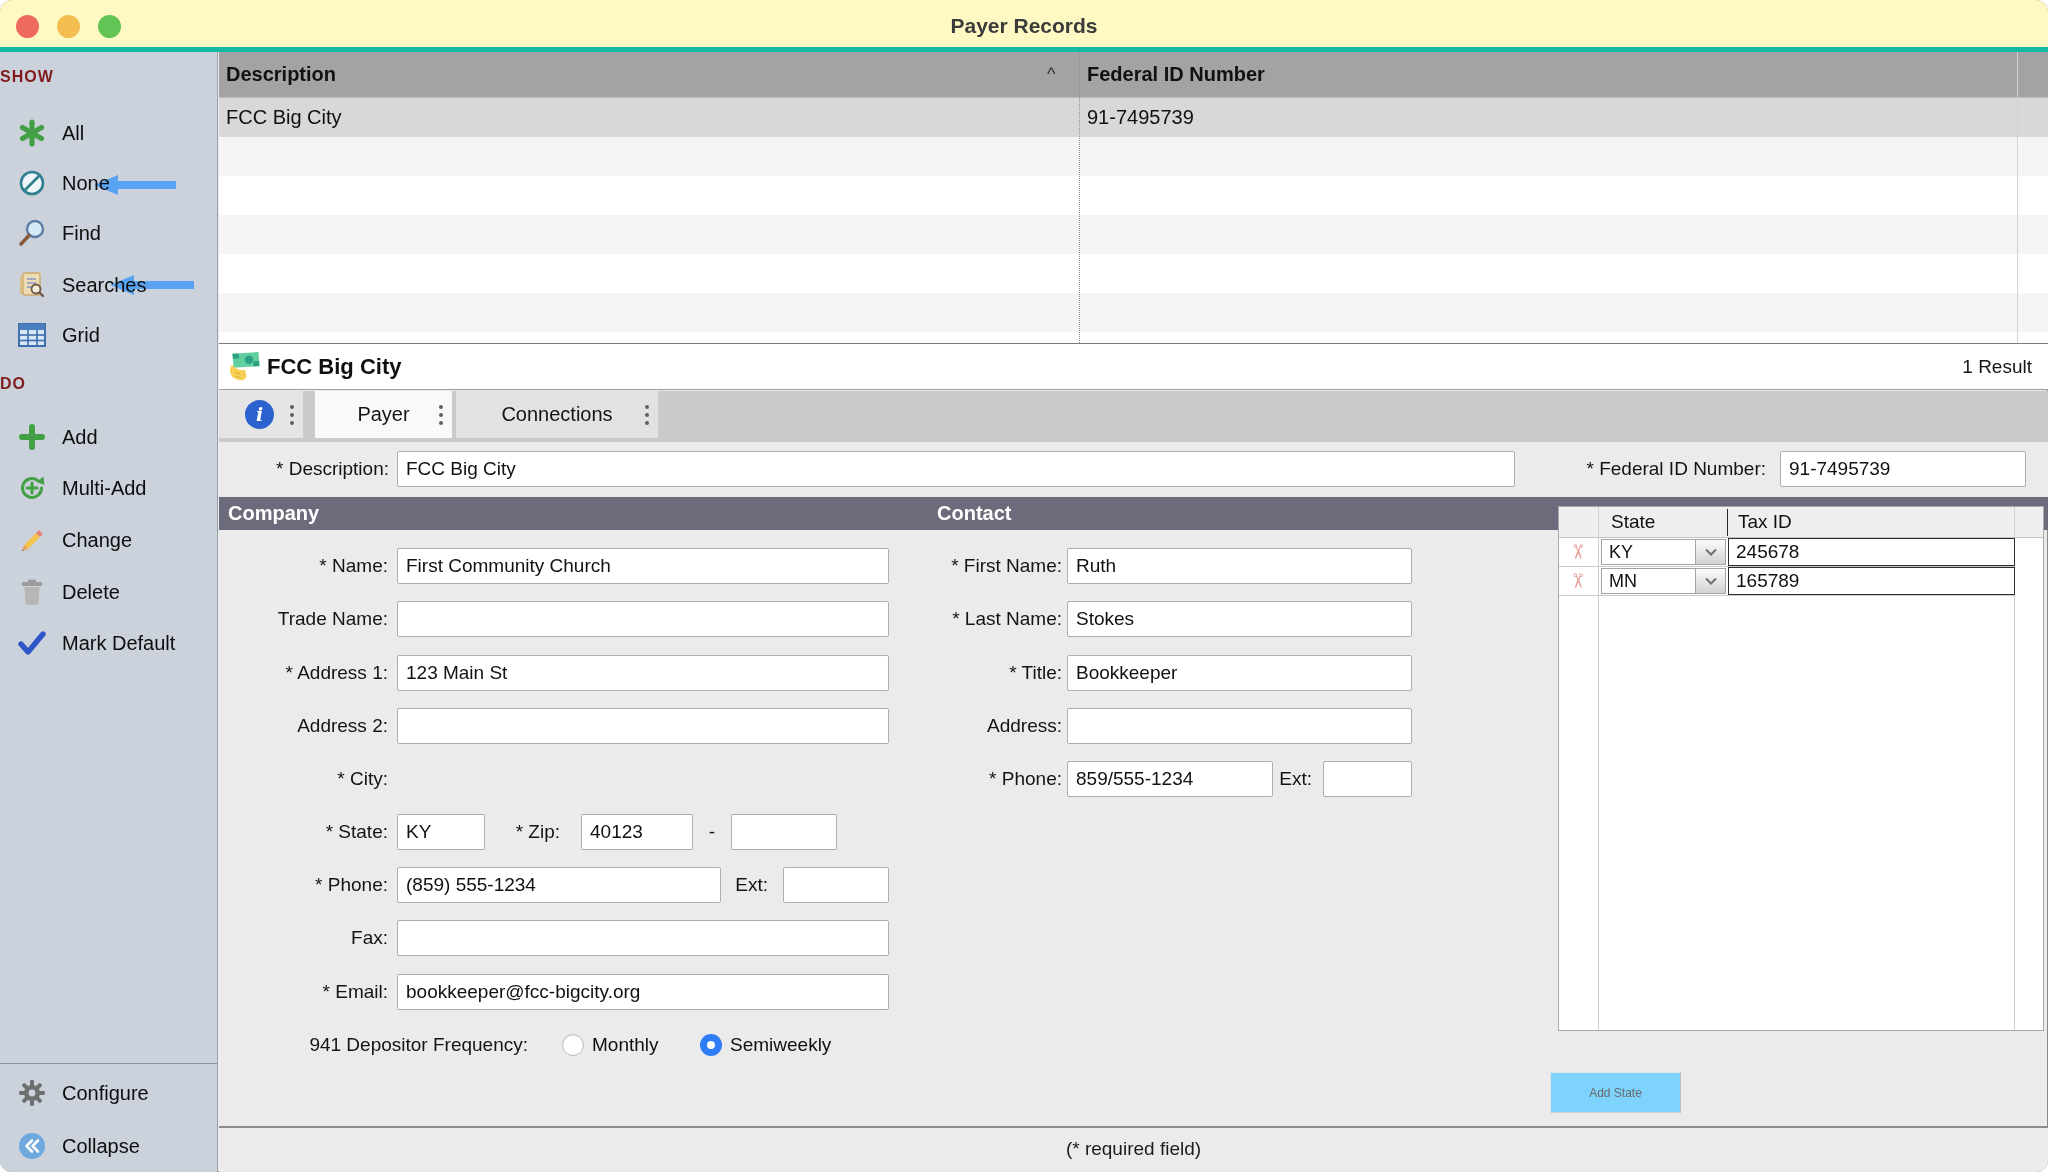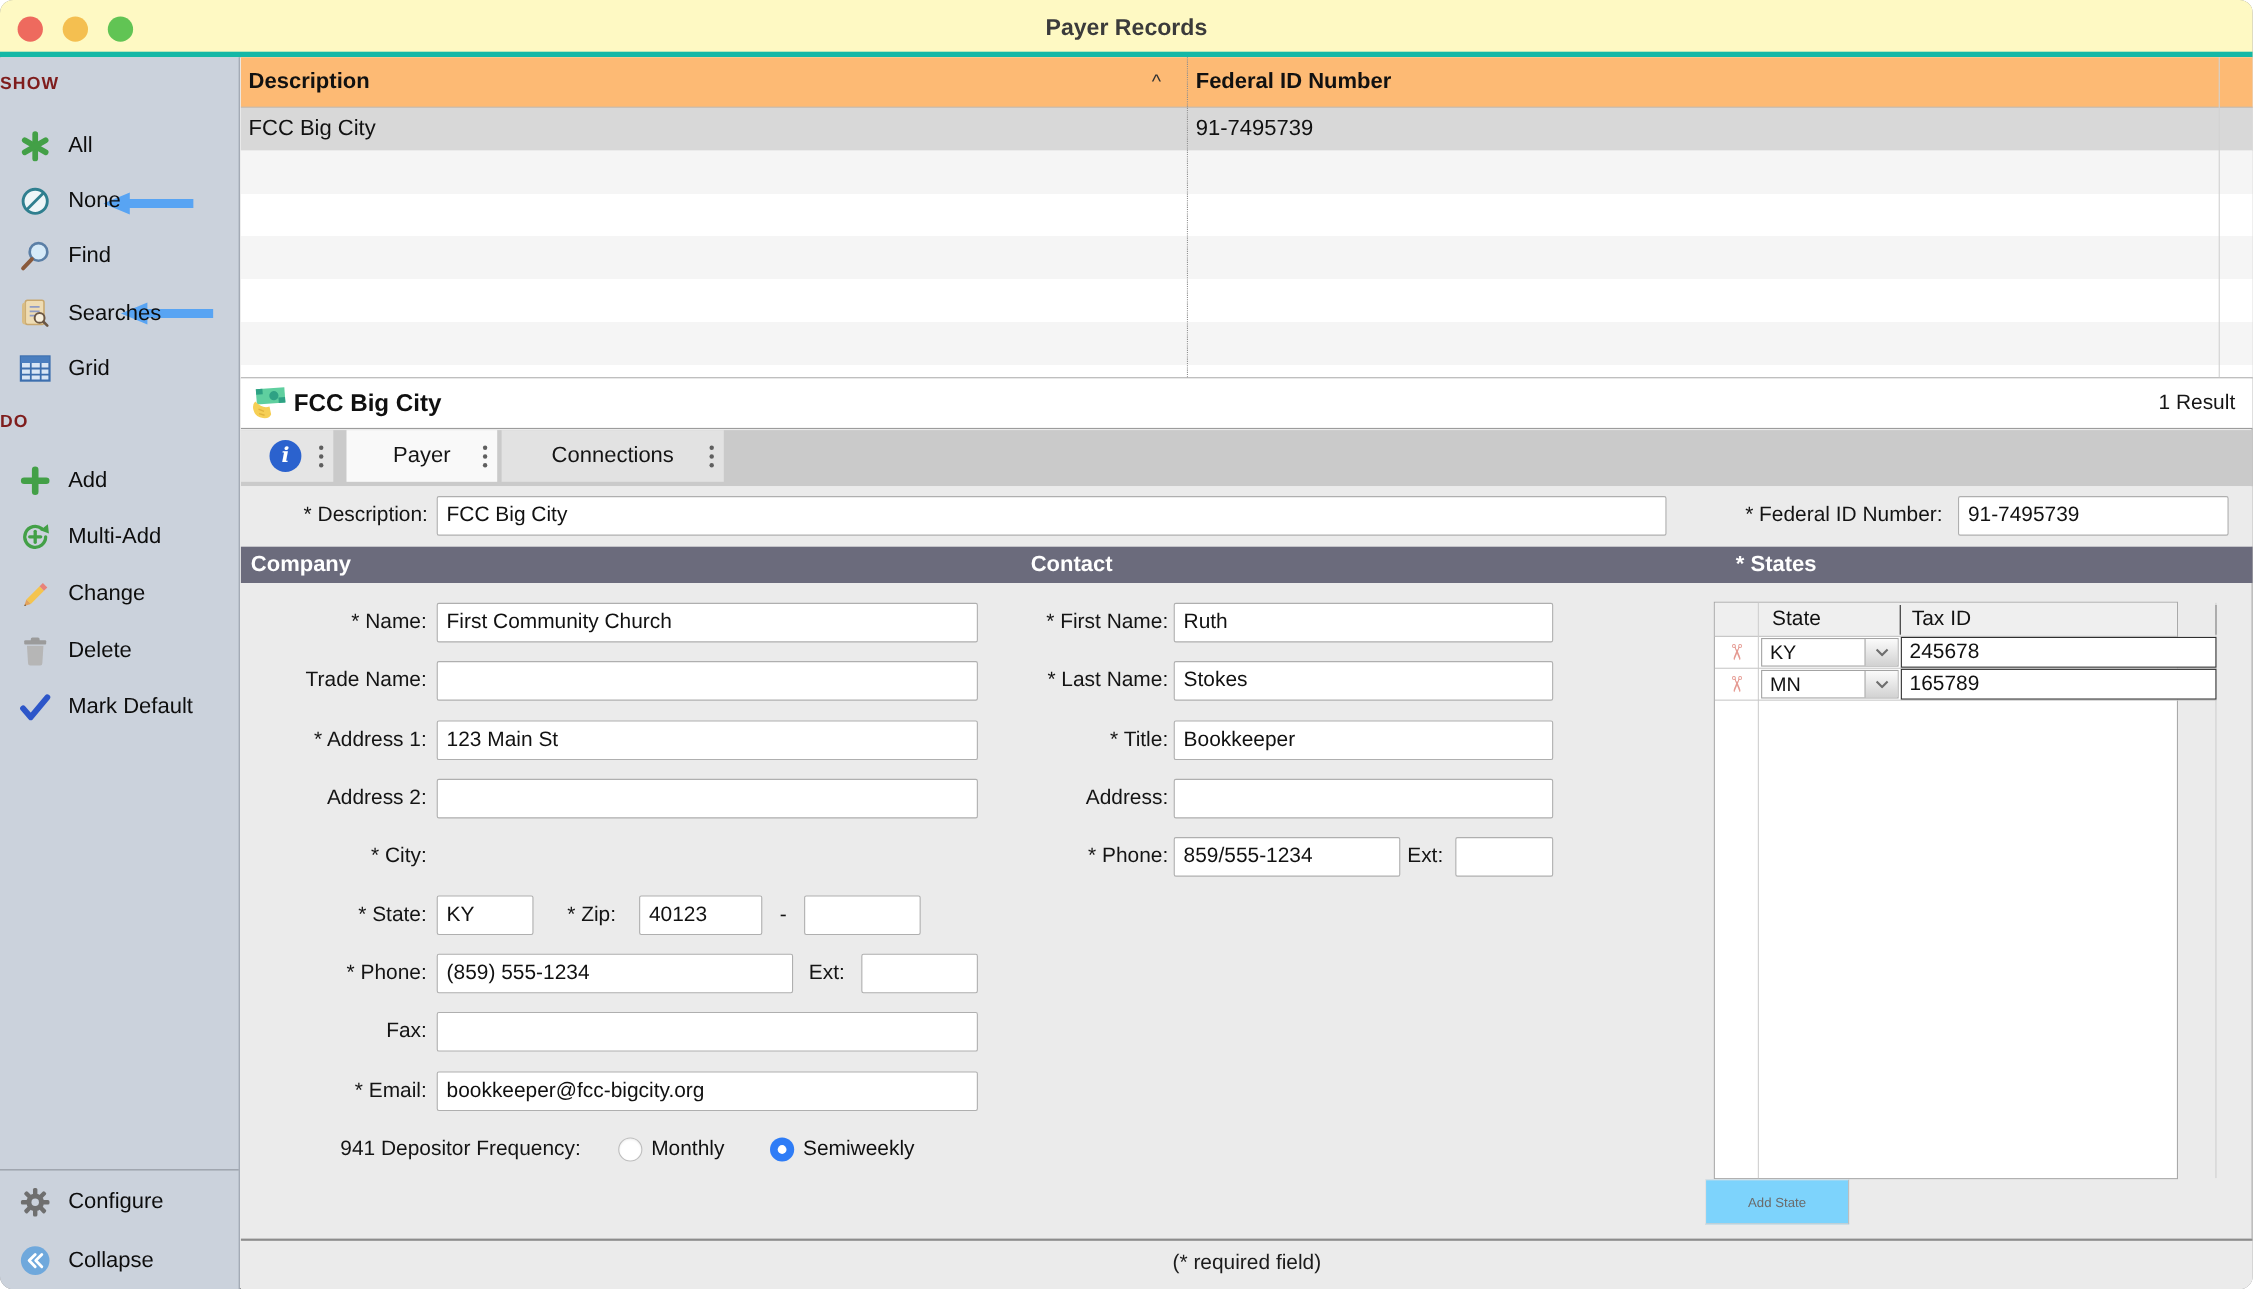--- a/index.html
+++ b/index.html
@@ -22,21 +22,21 @@
            color:#7f1d1d;letter-spacing:1px;}
   .side-item{position:absolute;left:0;width:100%;height:40px;cursor:default;}
   .side-item .ic{position:absolute;left:15px;top:50%;transform:translateY(-50%);width:34px;height:34px;
                  display:flex;align-items:center;justify-content:center;}
   .side-item .lb{position:absolute;left:62px;top:50%;transform:translateY(-50%);font-size:20px;color:#0d0d0d;white-space:nowrap;}
   .side-div{position:absolute;left:0;width:100%;height:0;border-top:1px solid #8d939c;}
   .ann-arrow{position:absolute;}
   
   .tbl{position:absolute;left:219px;top:52px;width:1829px;height:292px;background:#ffffff;
        border-bottom:1px solid #7d7d7d;box-sizing:border-box;}
-  .tbl-head{position:absolute;left:0;top:0;width:100%;height:46px;background:#fdba74;
+  .tbl-head{position:absolute;left:0;top:0;width:100%;height:46px;background:#a3a3a3;
             border-bottom:1px solid #b9b9b9;box-sizing:border-box;}
   .tbl-head .c1{position:absolute;left:7px;top:0;height:45px;line-height:45px;font-weight:bold;font-size:20px;color:#111;}
   .tbl-head .sort{position:absolute;left:828px;top:0;height:45px;line-height:45px;font-size:18px;color:#333;}
   .tbl-head .c2{position:absolute;left:868px;top:0;height:45px;line-height:45px;font-weight:bold;font-size:20px;color:#111;}
   .tbl-row1{position:absolute;left:0;top:46px;width:100%;height:39px;background:#d8d8d8;}
   .tbl-row1 .v1{position:absolute;left:7px;top:0;height:39px;line-height:39px;font-size:20px;color:#111;}
   .tbl-row1 .v2{position:absolute;left:868px;top:0;height:39px;line-height:39px;font-size:20px;color:#111;}
   .tbl-stripes{position:absolute;left:0;top:85px;width:100%;bottom:0;
                background:repeating-linear-gradient(to bottom,#f5f5f5 0 39px,#ffffff 39px 78px);}
   .tbl-colline{position:absolute;left:860px;top:0;bottom:0;width:0;border-left:1px dotted #8f8f8f;}
@@ -74,21 +74,21 @@
   .t0{top:548px;}.t1{top:601px;}.t2{top:655px;}.t3{top:708px;}.t4{top:761px;}
   .t5{top:814px;}.t6{top:867px;}.t7{top:920px;}.t8{top:974px;}.t9{top:1027px;}
   .dash{position:absolute;left:700px;width:24px;text-align:center;height:36px;line-height:36px;font-size:19px;color:#141414;}
   
   .radio{position:absolute;width:22px;height:22px;border-radius:50%;box-sizing:border-box;}
   .radio.off{background:#ffffff;border:1px solid #bdbdbd;box-shadow:inset 0 1px 2px rgba(0,0,0,.08);}
   .radio.on{background:#2e7cf6;}
   .radio.on::after{content:"";position:absolute;left:7px;top:7px;width:8px;height:8px;border-radius:50%;background:#ffffff;}
   .rlabel{position:absolute;height:36px;line-height:36px;font-size:19px;color:#101010;}
   
-  .stable{position:absolute;left:1558px;top:547px;width:422px;height:525px;background:#ffffff;
+  .stable{position:absolute;left:1558px;top:506px;width:486px;height:525px;background:#ffffff;
           border:1px solid #a9a9a9;box-sizing:border-box;}
   .st-rail{position:absolute;left:39px;top:0;bottom:0;width:0;border-left:1px solid #cfcfcf;}
   .st-rail2{position:absolute;left:455px;top:0;bottom:0;width:0;border-left:1px solid #cfcfcf;}
   .st-head{position:absolute;left:0;top:0;width:100%;height:31px;background:#efefef;border-bottom:1px solid #c2c2c2;box-sizing:border-box;}
   .st-head .h1{position:absolute;left:52px;top:0;height:30px;line-height:30px;font-size:19px;color:#111;}
   .st-head .h2{position:absolute;left:179px;top:0;height:30px;line-height:30px;font-size:19px;color:#111;}
   .st-vline1{position:absolute;left:168px;top:2px;height:27px;width:0;border-left:1px solid #2a2a2a;}
   .st-vline2{position:absolute;left:455px;top:2px;height:27px;width:0;border-left:1px solid #2a2a2a;}
   .st-row{position:absolute;left:0;width:456px;height:29px;border-bottom:1px solid #c9c9c9;box-sizing:border-box;}
   .st-row.r1{top:31px;} .st-row.r2{top:60px;}

